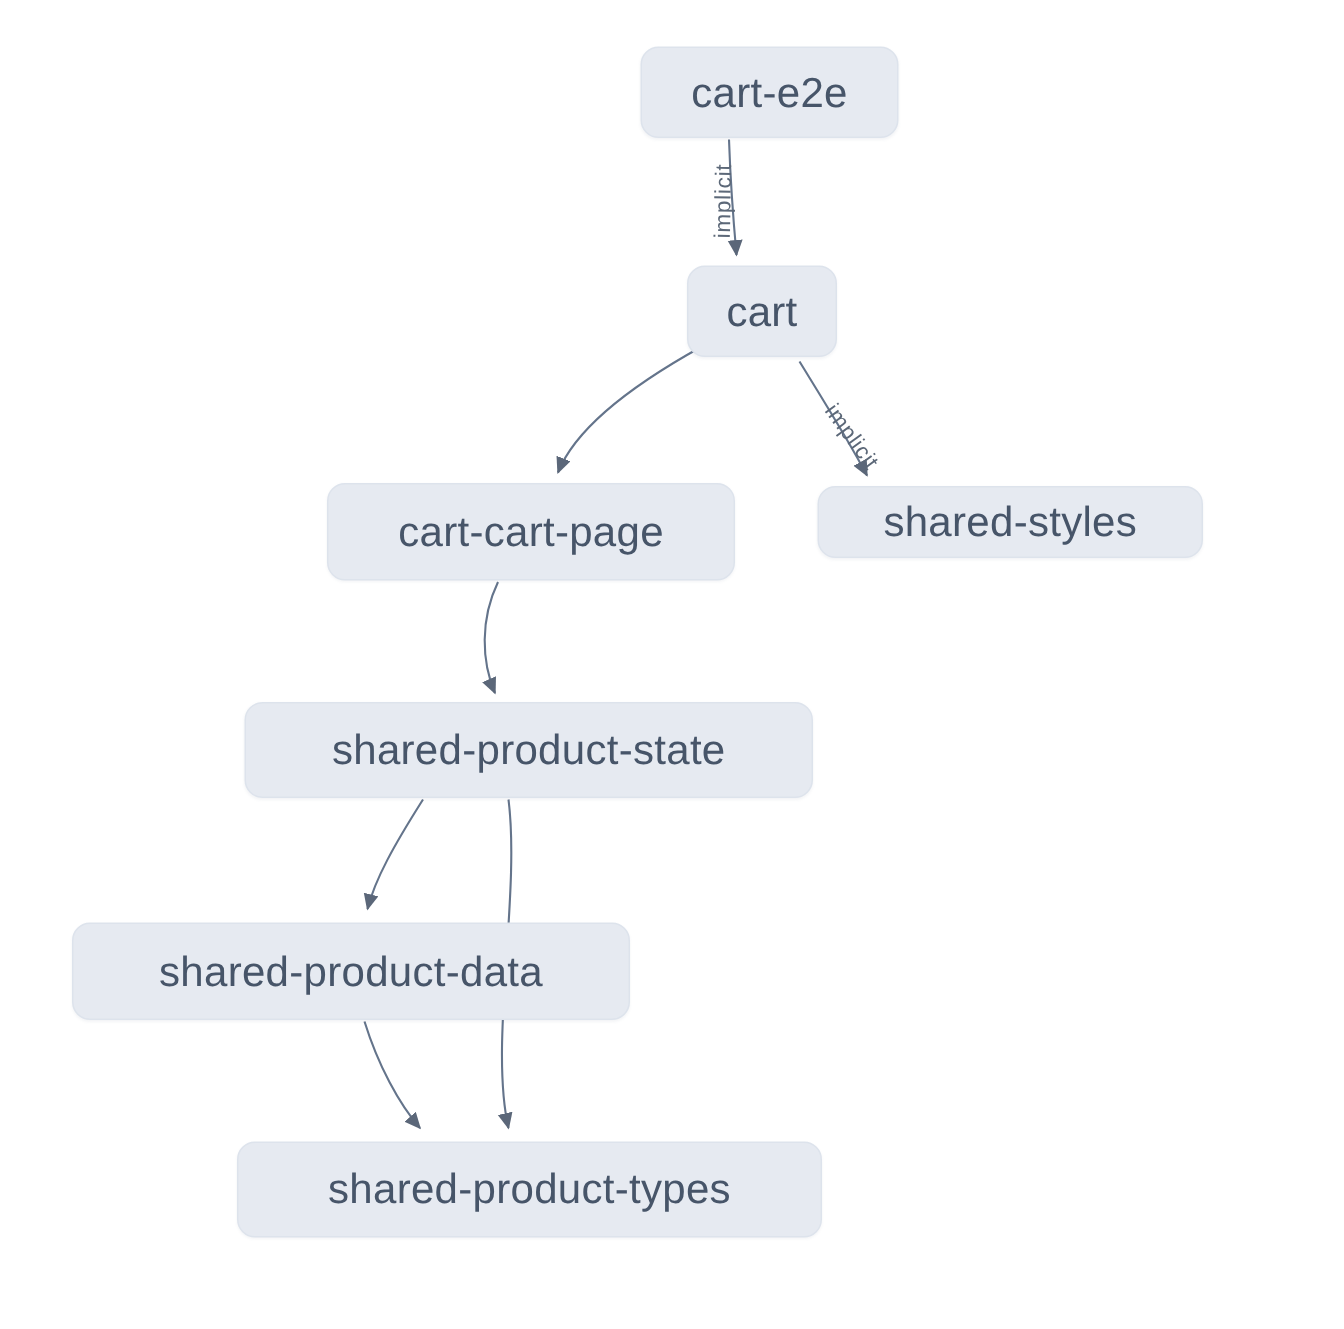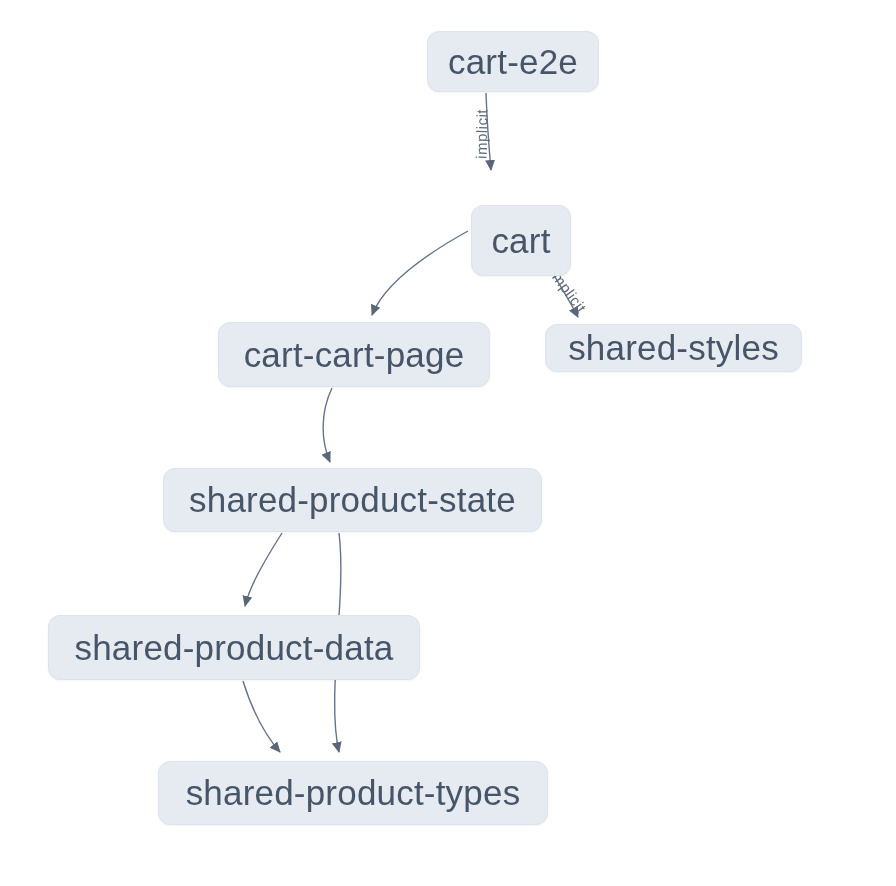--- a/index.html
+++ b/index.html
@@ -41,21 +41,21 @@
     align-items: center;
     justify-content: center;
     background: #e6eaf1;
     border: 1px solid #dde3ec;
     border-radius: 12px;
     box-sizing: border-box;
     box-shadow: 0 1px 2px rgba(100, 116, 139, 0.08);
     cursor: pointer;
   }
   .node-label {
-    font-size: 35px;
+    font-size: 28px;
     font-weight: 400;
     color: #475569;
     letter-spacing: 0.2px;
     white-space: nowrap;
     user-select: none;
   }
 </style>
 </head>
 <body>
 
@@ -84,21 +84,21 @@
 
     <text class="edge-label" transform="translate(487,134) rotate(-89)" text-anchor="middle">implicit</text>
 
     <text class="edge-label" transform="translate(564,294) rotate(54)" text-anchor="middle">implicit</text>
   </svg>
 
   <div class="node" style="left:427px; top:31px; width:172px; height:61px;">
     <span class="node-label">cart-e2e</span>
   </div>
 
-  <div class="node" style="left:471px; top:177px; width:100px; height:71px;margin-top:28px;">
+  <div class="node" style="left:458px; top:177px; width:100px; height:61px;">
     <span class="node-label">cart</span>
   </div>
 
   <div class="node" style="left:218px; top:322px; width:272px; height:65px;">
     <span class="node-label">cart-cart-page</span>
   </div>
 
   <div class="node" style="left:545px; top:324px; width:257px; height:48px;">
     <span class="node-label">shared-styles</span>
   </div>

